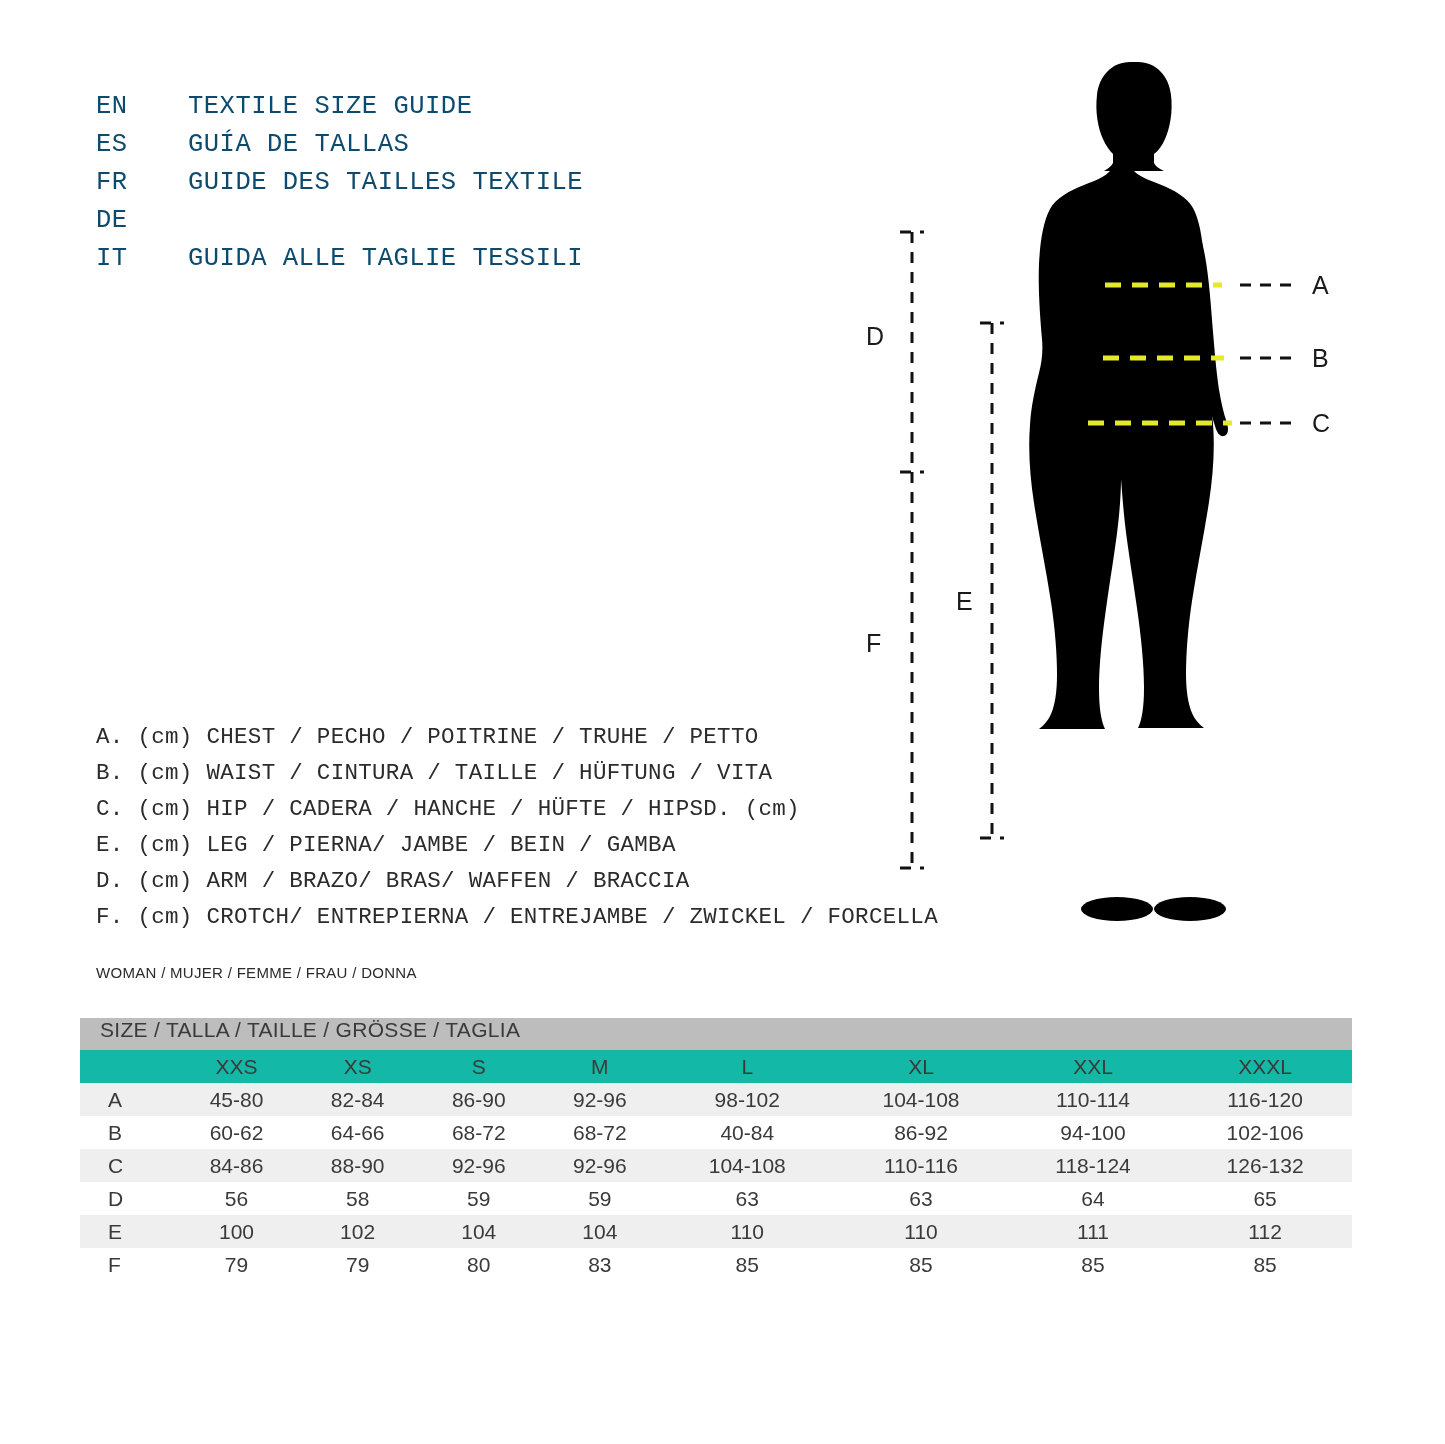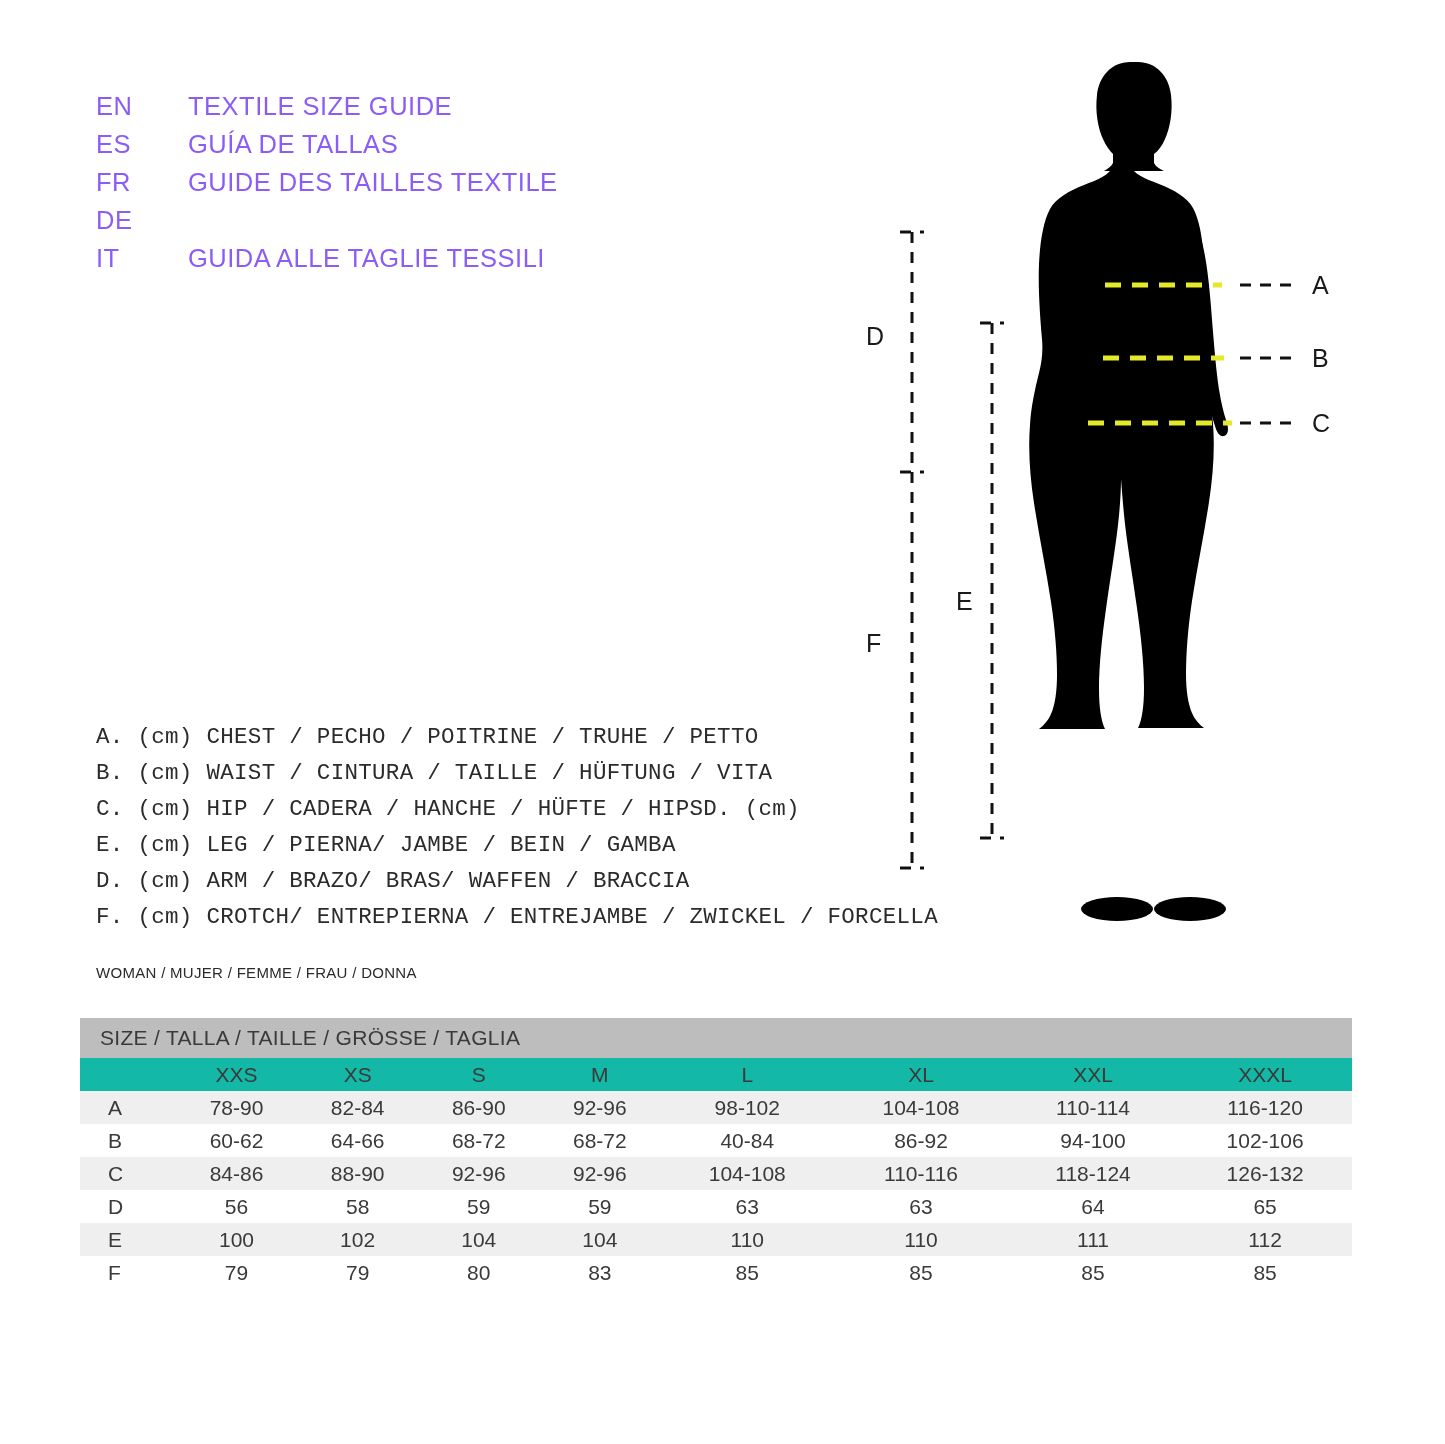--- a/index.html
+++ b/index.html
@@ -20,21 +20,22 @@
     left: 96px;
     top: 92px;
     width: 640px;
   }
   .title-row {
     display: flex;
     align-items: baseline;
     height: 38px;
     font-size: 25.5px;
     letter-spacing: 0.5px;
-    color: #8b5cf6;
+    color: #0c4a6e;
+    font-family: Liberation Mono, monospace;
   }
   .title-code { width: 92px; flex: 0 0 92px; }
   .title-text { white-space: nowrap; text-align: right; }
 
   
   #legend-block {
     position: absolute;
     left: 96px;
     top: 724px;
     width: 820px;
@@ -68,21 +69,21 @@
     border-collapse: collapse;
     font-size: 21px;
     color: #3a3a3a;
   }
   #size-table caption {
     caption-side: top;
     text-align: left;
     background: #bdbdbd;
     color: #3a3a3a;
     font-size: 21px;
-    padding: 8px 0 8px 20px;
+    padding: 0 0 8px 20px;
     letter-spacing: 0.3px;
   }
   #size-table td, #size-table th {
     height: 33px;
     padding: 0;
     text-align: center;
     font-weight: normal;
   }
   #size-table col.c-label { width: 96px; }
   #size-table .rowlabel {
@@ -282,21 +283,21 @@
       <th>M</th>
       <th>L</th>
       <th>XL</th>
       <th>XXL</th>
       <th>XXXL</th>
     </tr>
   </thead>
   <tbody>
     <tr class="shade">
       <td class="rowlabel">A</td>
-      <td>78-90</td>
+      <td>45-80</td>
       <td>82-84</td>
       <td>86-90</td>
       <td>92-96</td>
       <td>98-102</td>
       <td>104-108</td>
       <td>110-114</td>
       <td>116-120</td>
     </tr>
     <tr class="plain">
       <td class="rowlabel">B</td>

